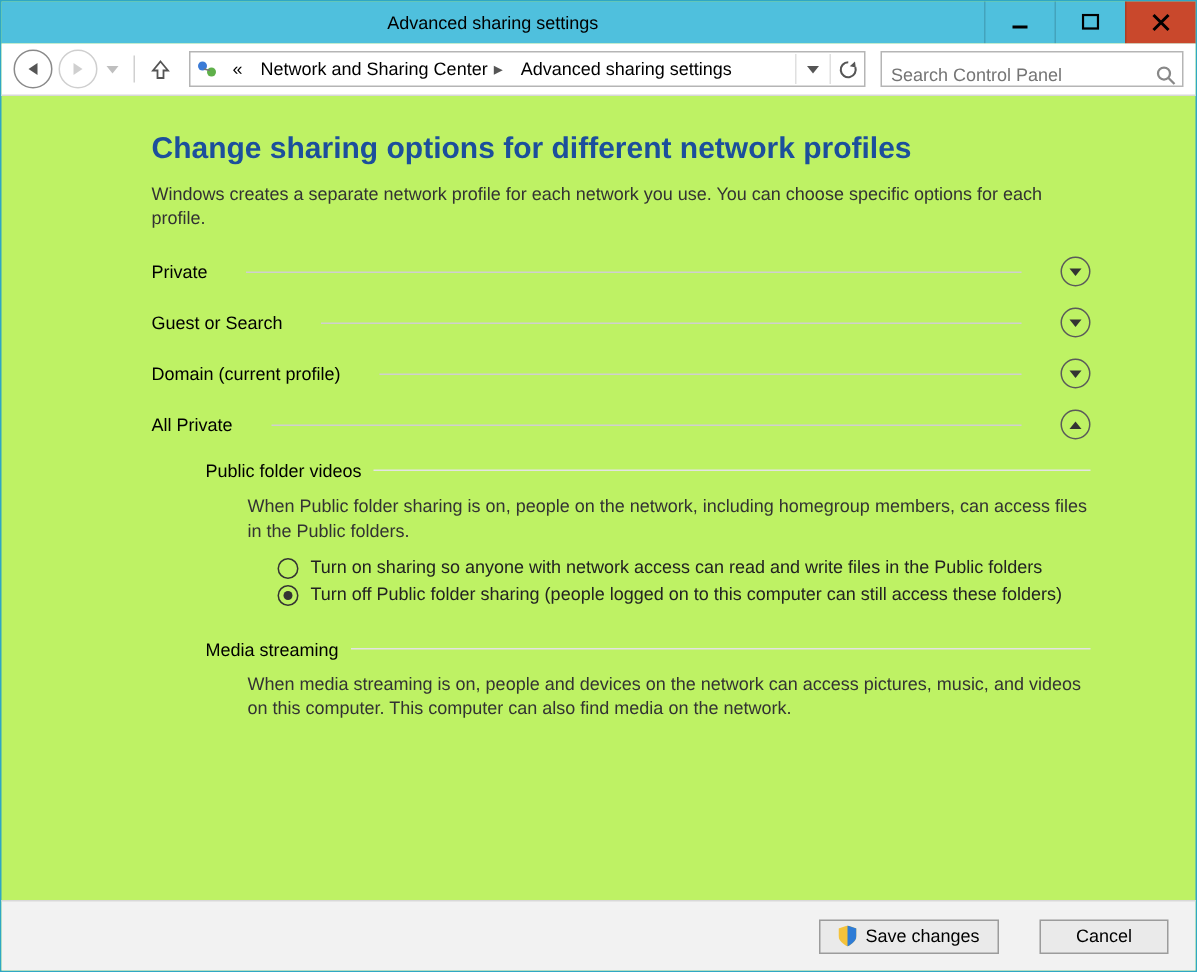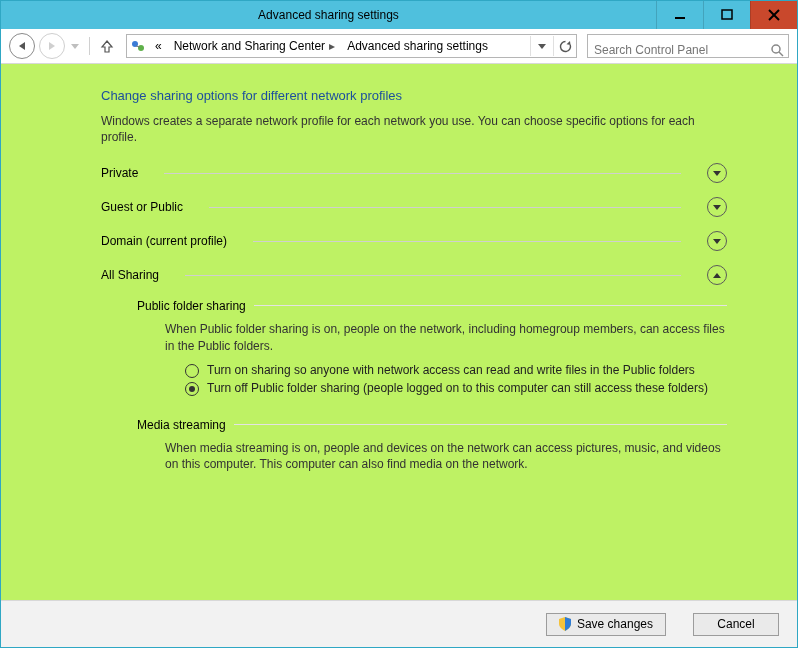--- a/index.html
+++ b/index.html
@@ -22,21 +22,21 @@
 .addressbar .icon{width:22px;display:flex;align-items:center;justify-content:center;}
 .crumb{padding:0 6px;color:#000;}
 .crumb .cv{display:inline-block;margin-left:4px;color:#555;}
 .addr-tail{margin-left:auto;display:flex;align-items:center;}
 .addr-btn{width:22px;height:20px;display:flex;align-items:center;justify-content:center;color:#555;border-left:1px solid #e0e0e0;}
 .caret-down{width:0;height:0;border-left:4px solid transparent;border-right:4px solid transparent;border-top:5px solid currentColor;}
 .searchbox{width:200px;height:22px;border:1px solid #b5b5b5;display:flex;align-items:flex-end;}
 .searchbox input{border:0;outline:0;flex:1;font:inherit;padding:0 6px;color:#6d6d6d;background:transparent;}
 .searchbox .mag{width:22px;display:flex;align-items:center;justify-content:center;color:#797979;}
 .content{flex:1;overflow:auto;padding:24px 70px 10px 100px;}
-h1.page-title{color:#1c4f9c;font-weight:400;font-size:13px;margin:0 0 10px 0;}
+h1.page-title{color:#1c4f9c;font-weight:700;font-size:20px;margin:0 0 10px 0;}
 .intro{color:#333;margin:0 0 18px 0;line-height:1.35;}
 .accordion{margin:10px 0 14px 0;}
 .acc-head{display:flex;align-items:center;gap:20px;cursor:default;}
 .acc-head .label{white-space:nowrap;color:#000;}
 .acc-head .hr{flex:1;height:1px;background:#cfcfcf;margin:0 6px;}
 .chev-circle{width:18px;height:18px;border:1px solid #5a5a5a;border-radius:50%;display:flex;align-items:center;justify-content:center;}
 .chev{width:0;height:0;border-left:4px solid transparent;border-right:4px solid transparent;}
 .chev.down{border-top:5px solid #333;}
 .chev.up{border-bottom:5px solid #333;}
 .section-body{padding:8px 0 0 36px;}
@@ -141,51 +141,51 @@
         <span class="label">Private</span>
         <span class="hr"></span>
         <span class="chev-circle">
             <span class="chev down"></span>
           </span>
       </div>
     </div>
 
     <div class="accordion">
       <div class="acc-head">
-        <span class="label">Guest or Public</span>
+        <span class="label">Guest or Search</span>
         <span class="hr"></span>
         <span class="chev-circle">
             <span class="chev down"></span>
           </span>
       </div>
     </div>
 
     <div class="accordion">
       <div class="acc-head">
         <span class="label">Domain (current profile)</span>
         <span class="hr"></span>
         <span class="chev-circle">
             <span class="chev down"></span>
           </span>
       </div>
     </div>
 
     <div class="accordion">
       <div class="acc-head">
-        <span class="label">All Sharing</span>
+        <span class="label">All Private</span>
         <span class="hr"></span>
         <span class="chev-circle">
             <span class="chev up"></span>
           </span>
       </div>
 
       <div class="section-body">
 
         <div class="subhead-row">
-          <div class="subhead">Public folder sharing</div>
+          <div class="subhead">Public folder videos</div>
           <div class="hr"></div>
         </div>
         <p class="desc">When Public folder sharing is on, people on the network, including homegroup members, can access files in the Public folders.</p>
 
         <div class="radio-row">
           <span class="radio"></span>
           <span>Turn on sharing so anyone with network access can read and write files in the Public folders</span>
         </div>
         <div class="radio-row">
           <span class="radio checked">

